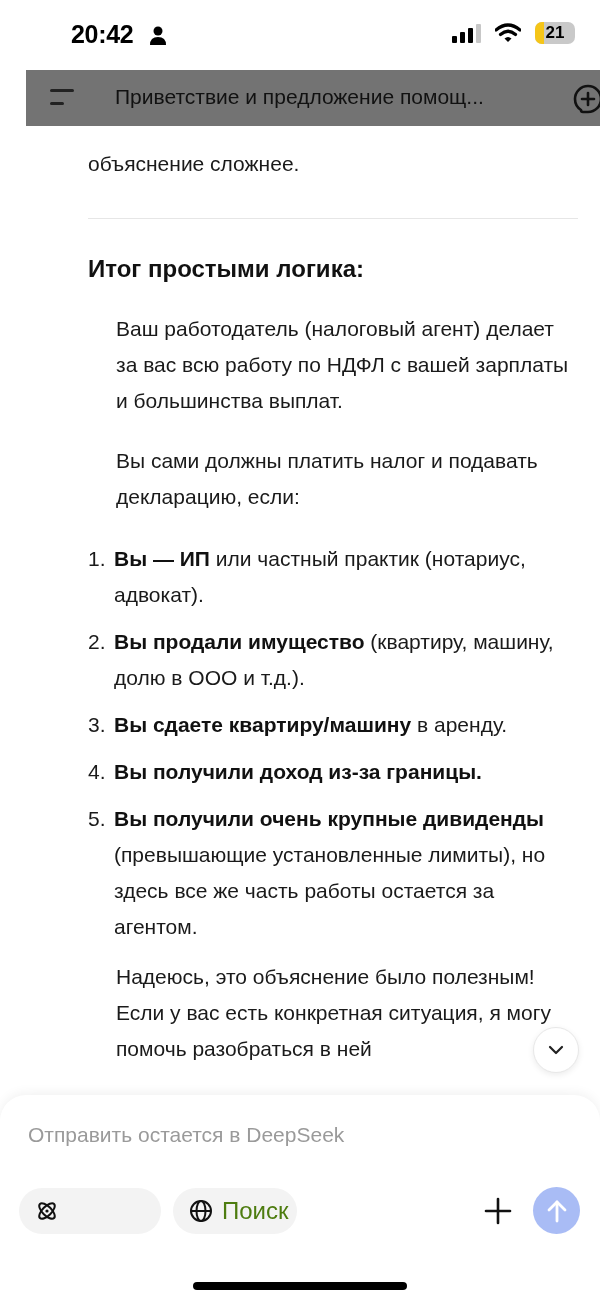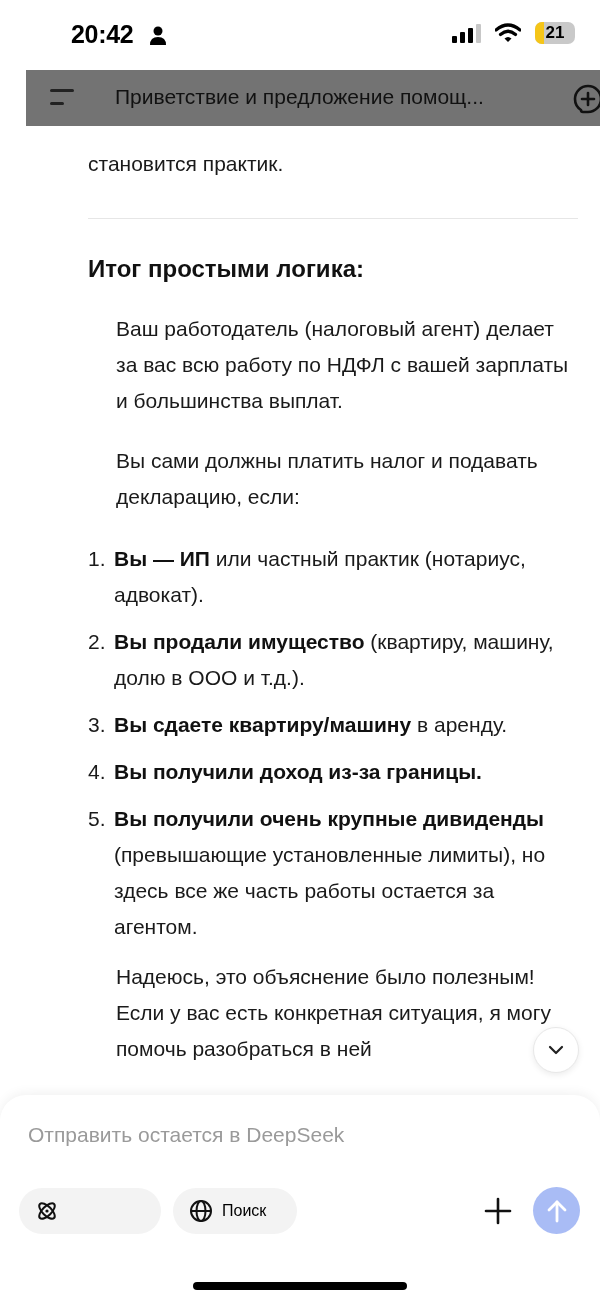--- a/index.html
+++ b/index.html
@@ -38,21 +38,21 @@
 
   .scroll-down { position: absolute; left: 533px; top: 1027px; width: 46px; height: 46px; border-radius: 50%; background: #fff; border: 1px solid #e8e8e8; box-shadow: 0 2px 6px rgba(0,0,0,0.08); display: flex; align-items: center; justify-content: center; z-index: 6; }
 
   
   .composer { position: absolute; top: 1095px; left: 0; width: 600px; height: 202px; background: #fff; border-radius: 26px 26px 0 0; box-shadow: 0 -2px 12px rgba(0,0,0,0.06); z-index: 7; }
   .placeholder { position: absolute; left: 28px; top: 28px; font-size: 21px; color: #9a9a9a; }
   .chip { position: absolute; top: 93px; height: 46px; border-radius: 23px; background: #f3f3f3; display: flex; align-items: center; }
   .chip-deep { left: 19px; width: 142px; padding-left: 16px; }
   .chip-deep .lbl { font-size: 14px; line-height: 16px; margin-left: 10px; color: #222; }
   .chip-search { left: 173px; width: 124px; padding-left: 16px; }
-  .chip-search .lbl { font-size: 16px; margin-left: 9px; color: #000000; text-align: center; }
+  .chip-search .lbl { font-size: 24px; margin-left: 9px; color: #4d7c0f; text-align: center; }
   .plus-btn { position: absolute; left: 484px; top: 102px; width: 28px; height: 28px; }
   .send-btn { position: absolute; left: 533px; top: 92px; width: 47px; height: 47px; border-radius: 50%; background: #a9bcf5; display: flex; align-items: center; justify-content: center; }
   .home-indicator { position: absolute; left: 193px; top: 187px; width: 214px; height: 8px; border-radius: 4px; background: #000; }
 </style>
 </head>
 <body>
 
 <div class="statusbar">
   <div class="sb-time">20:42</div>
   <svg class="sb-person" viewBox="0 0 18 20">
@@ -88,21 +88,21 @@
   <div class="title">Приветствие и предложение помощ...</div>
   <svg class="newchat-btn" viewBox="0 0 34 34">
     <path d="M10 28 Q4 24 4 17 A13 13 0 1 1 17 30 L12 30 Q10 30 10 28" stroke="#111" stroke-width="2.6" fill="none" stroke-linecap="round"></path>
     <line x1="17" y1="11" x2="17" y2="23" stroke="#111" stroke-width="2.6" stroke-linecap="round"></line>
     <line x1="11" y1="17" x2="23" y2="17" stroke="#111" stroke-width="2.6" stroke-linecap="round"></line>
   </svg>
 </div>
 
 <div class="content">
   <div style="height:36px;"></div>
-  <div>становится практик.</div>
+  <div>объяснение сложнее.</div>
   <div class="divider"></div>
   <div class="h3">Итог простыми логика:</div>
   <div class="para">Ваш работодатель (налоговый агент) делает за вас всю работу по НДФЛ с вашей зарплаты и большинства выплат.</div>
   <div class="para">Вы сами должны платить налог и подавать декларацию, если:</div>
   <ol>
     <li><span class="n">1.</span><b>Вы — ИП</b><span> или частный практик (нотариус, адвокат).</span></li>
     <li><span class="n">2.</span><b>Вы продали имущество</b><span> (квартиру, машину, долю в ООО и т.д.).</span></li>
     <li><span class="n">3.</span><b>Вы сдаете квартиру/машину</b><span> в аренду.</span></li>
     <li><span class="n">4.</span><b>Вы получили доход из-за границы.</b><span></span></li>
     <li><span class="n">5.</span><b>Вы получили очень крупные дивиденды</b><span> (превышающие установленные лимиты), но здесь все же часть работы остается за агентом.</span></li>

